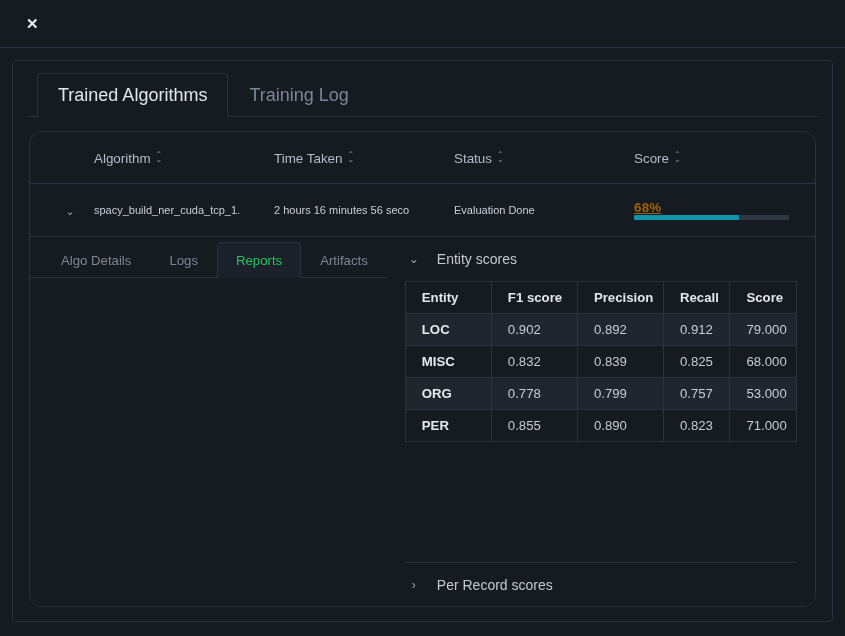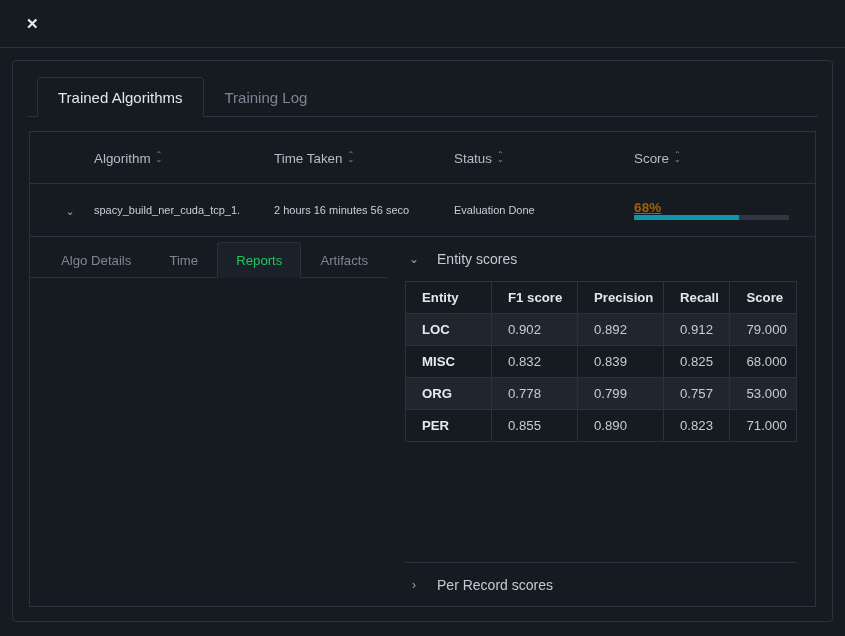--- a/index.html
+++ b/index.html
@@ -69,21 +69,21 @@
   .tabs-row {
     display: flex;
     align-items: flex-end;
     height: 42px;
     min-height: 42px;
     border-bottom: 1px solid #2b323d;
     padding-left: 10px;
   }
   .tab {
     padding: 11px 20px 10px 20px;
-    font-size: 15px;
+    font-size: 18px;
     color: #7d8695;
     cursor: pointer;
     border: 1px solid transparent;
     border-bottom: none;
     border-radius: 4px 4px 0 0;
     position: relative;
     white-space: nowrap;
   }
   .tab.active {
     color: #e2e6eb;
@@ -91,21 +91,21 @@
     border-color: #2b323d;
     margin-bottom: -1px;
     padding-bottom: 11px;
   }
 
   
   .inner-card {
     flex: 1;
     margin: 14px 2px 14px 2px;
     border: 1px solid #2b323d;
-    border-radius: 0;
+    border-radius: 13px;
     background: #161b22;
     display: flex;
     flex-direction: column;
     overflow: hidden;
   }
 
   
   .algo-head {
     display: flex;
     align-items: center;
@@ -354,21 +354,21 @@
                 <div class="progress-fill" id="progress-fill" style="width: 68%; background: rgb(17, 149, 171);"></div>
               </div>
             </div>
           </div>
         </div>
 
         <div class="detail-region">
 
           <div class="subtabs-row">
             <div class="subtab">Algo Details</div>
-            <div class="subtab">Time</div>
+            <div class="subtab">Logs</div>
             <div class="subtab active">Reports</div>
             <div class="subtab">Artifacts</div>
           </div>
 
           <div class="section-body">
 
             <div class="accordion-head">
               <span class="acc-caret">⌄</span>
               <span class="acc-title">Entity scores</span>
             </div>

